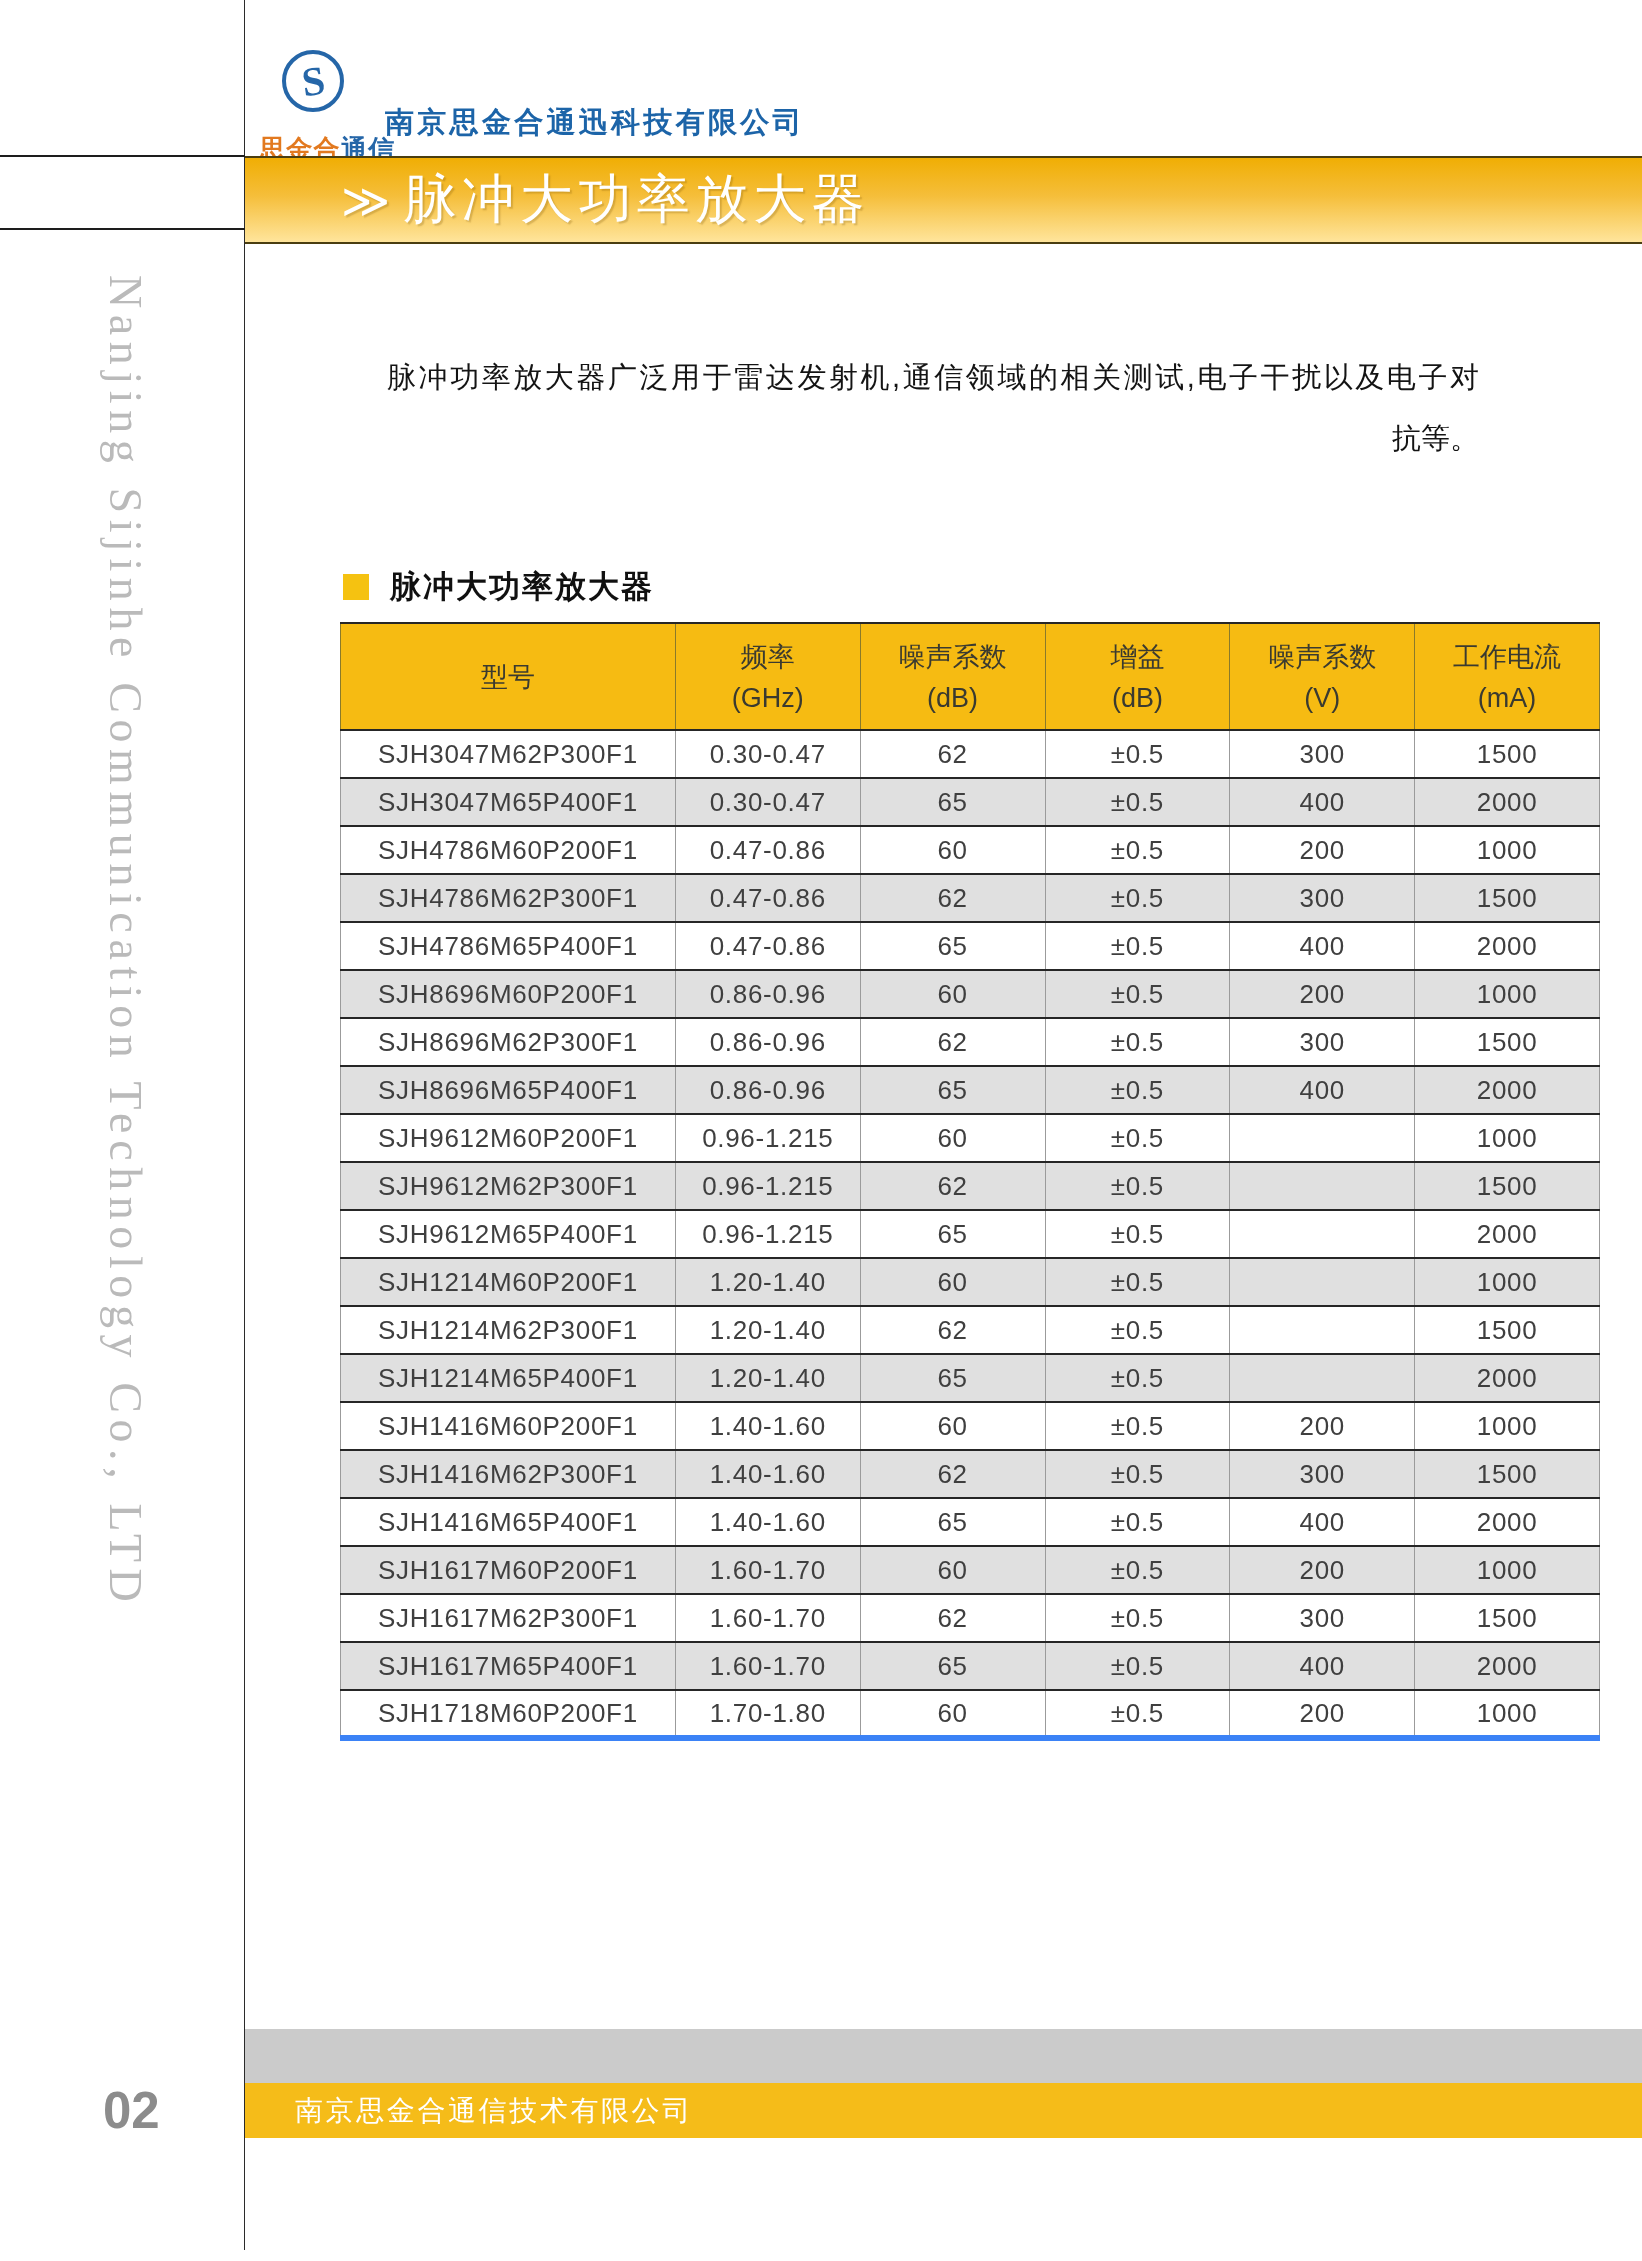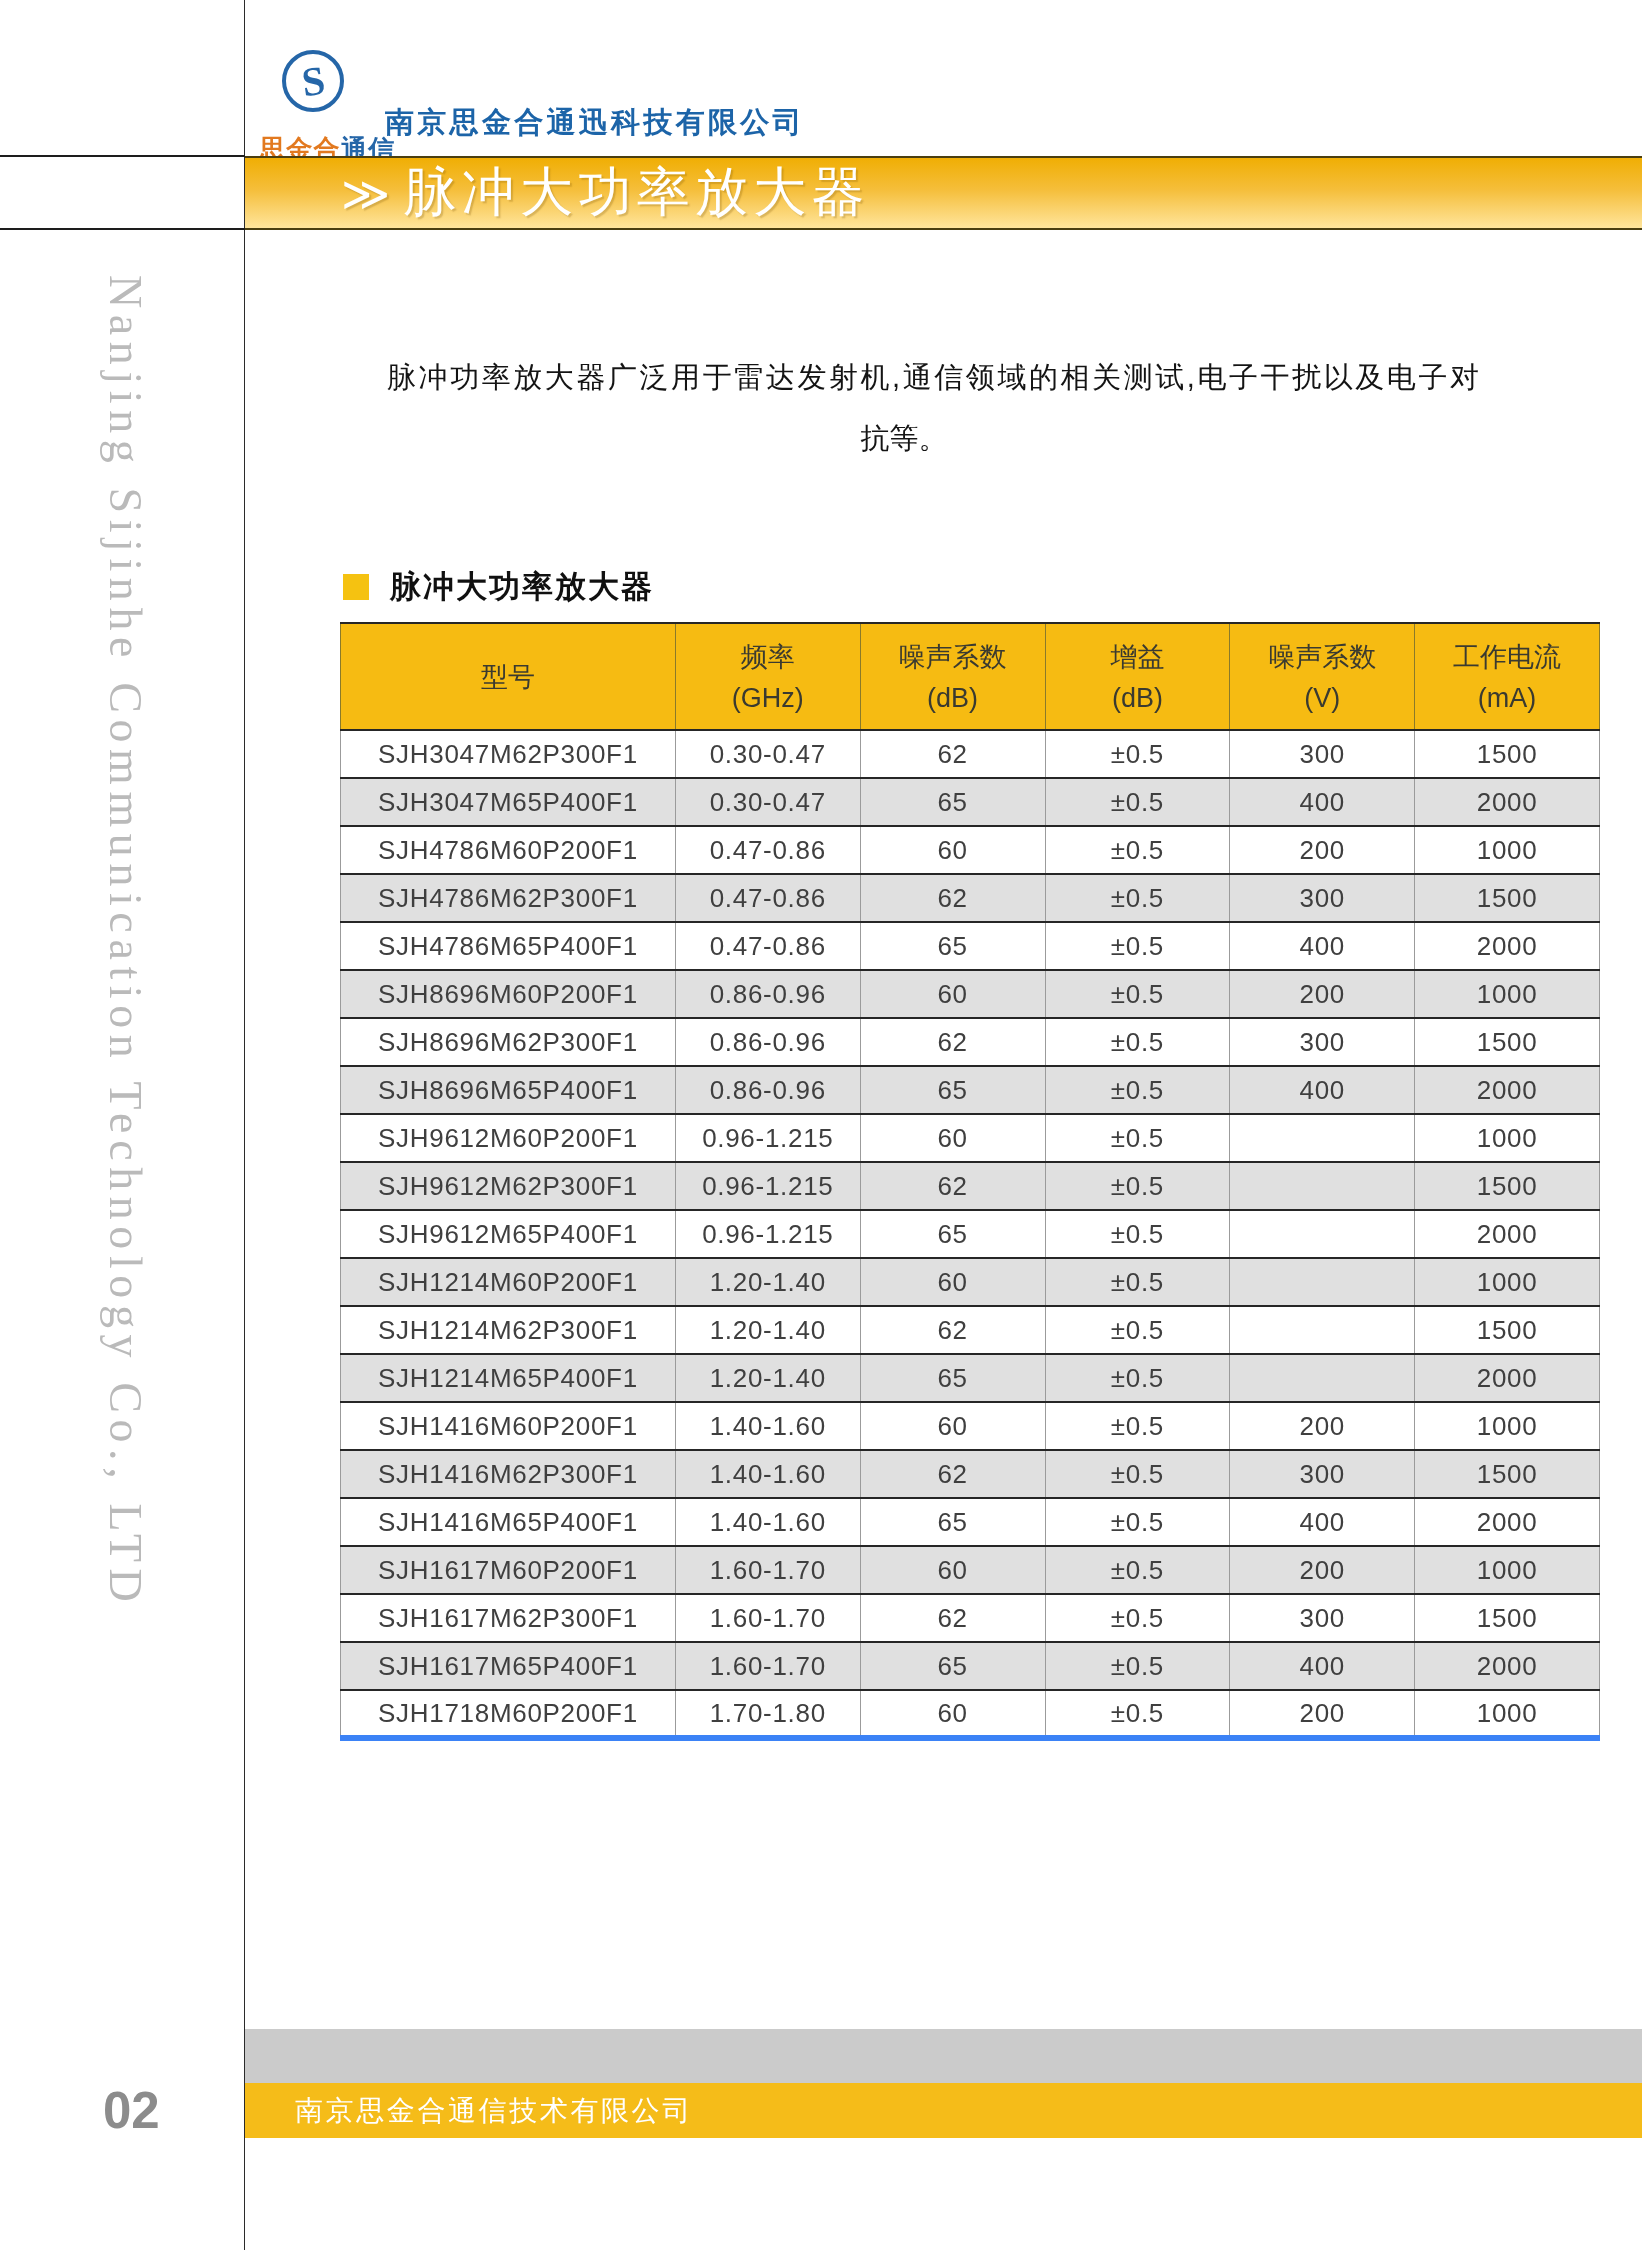--- a/index.html
+++ b/index.html
@@ -15,41 +15,41 @@
     transform:rotate(-8deg); line-height:1; }
   .brand-line { position:absolute; left:259px; top:112px; font-size:26px; font-weight:bold; letter-spacing:1.3px;margin-top:20px; }
   .brand-orange { color:#E2791F; border-bottom:3.3px solid #E2791F; padding-bottom:2px; }
   .brand-blue { color:#2566A8; }
   .company-name { position:absolute; left:385px; top:103px; font-size:29px; font-weight:bold;
     color:#1C64A8; letter-spacing:3.3px; }
 
   
   .banner-line-left-top { position:absolute; left:0; top:155px; width:245px; height:2px; background:#1d1d1d; }
   .banner-line-left-bottom { position:absolute; left:0; top:228px; width:245px; height:2px; background:#1d1d1d; }
-  .banner { position:absolute; left:245px; top:156px; width:1397px; height:74px;
+  .banner { position:absolute; left:245px; top:156px; width:1397px; height:88px;
     background:linear-gradient(to bottom, #F0AE04 0%, #F5BE3A 45%, #FFE59C 100%);
     border-top:2px solid #4a3e10; border-bottom:2px solid #4a3e10;
     display:flex; align-items:center; }
   .banner-title { font-family:"Liberation Serif", "DejaVu Serif", serif; color:#ffffff;
     font-size:53px; letter-spacing:5.3px; padding-left:96px; white-space:nowrap;
     text-shadow:2px 2px 1.3px rgba(120,80,0,0.25); }
   .banner-chevron { margin-right:8px; font-size:47px; }
 
   
   .side-text { position:absolute; left:99px; top:275px; height:1250px;
     writing-mode:vertical-rl; font-family:"Liberation Serif", "DejaVu Serif", serif;
     font-size:46px; color:#BABABA; letter-spacing:6.6px; white-space:nowrap; }
   .page-num { position:absolute; left:103px; top:2083px; height:55px; line-height:55px;
     font-size:51px; font-weight:bold; color:#8C8C8C;text-align:right; }
 
   
   .intro { position:absolute; left:329px; top:347px; width:1150px; font-size:29px;
     color:#141414; line-height:61px; }
   .intro-line1 { text-indent:58px; text-align:justify; text-align-last:justify; }
-  .intro-line2 { text-align:center; }
+  .intro-line2 { text-align:right; }
 
   
   .section-head { position:absolute; left:343px; top:568px; display:flex; align-items:center; height:37px; }
   .section-bullet { width:26px; height:26px; background:#F5C211; margin-right:21px; }
   .section-label { font-size:31px; font-weight:bold; color:#101010; letter-spacing:2px; }
 
   
   .spec-table { position:absolute; left:340px; top:622px; width:1260px;
     border-collapse:collapse; table-layout:fixed; }
   .spec-table col.c0 { width:26.6%; }

